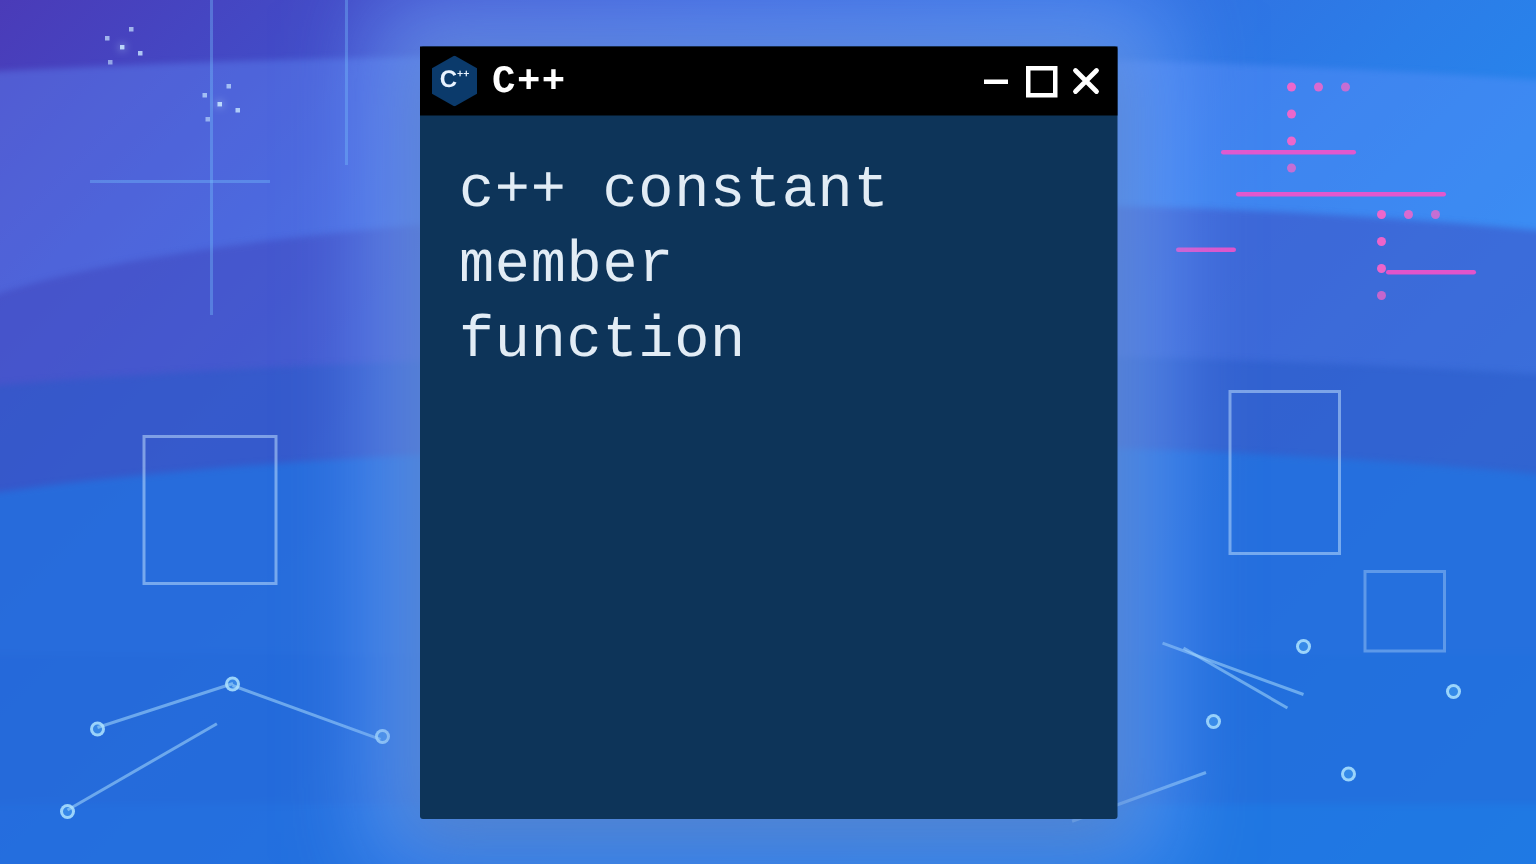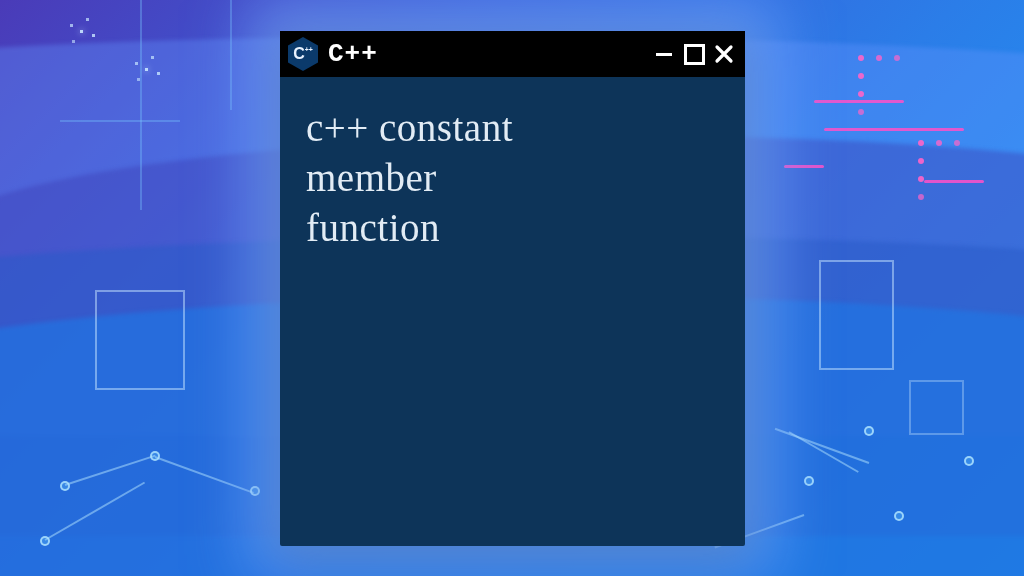--- a/index.html
+++ b/index.html
@@ -157,21 +157,21 @@
       width: 15px; height: 15px;
       border: 3px solid #fff;
     }
     .ctrl-close svg { width: 20px; height: 20px; }
     .content {
       flex: 1;
       padding: 26px 26px;
     }
     .content-text {
       color: #e2ecf5;
-      font-family: Liberation Serif, serif;
+      font-family: Liberation Mono, monospace;
       font-size: 39px;
       line-height: 1.28;
       letter-spacing: 0.5px;
       white-space: pre-line;
     }
   </style>
 </head>
 <body>
 
 <div class="bg-layer">

